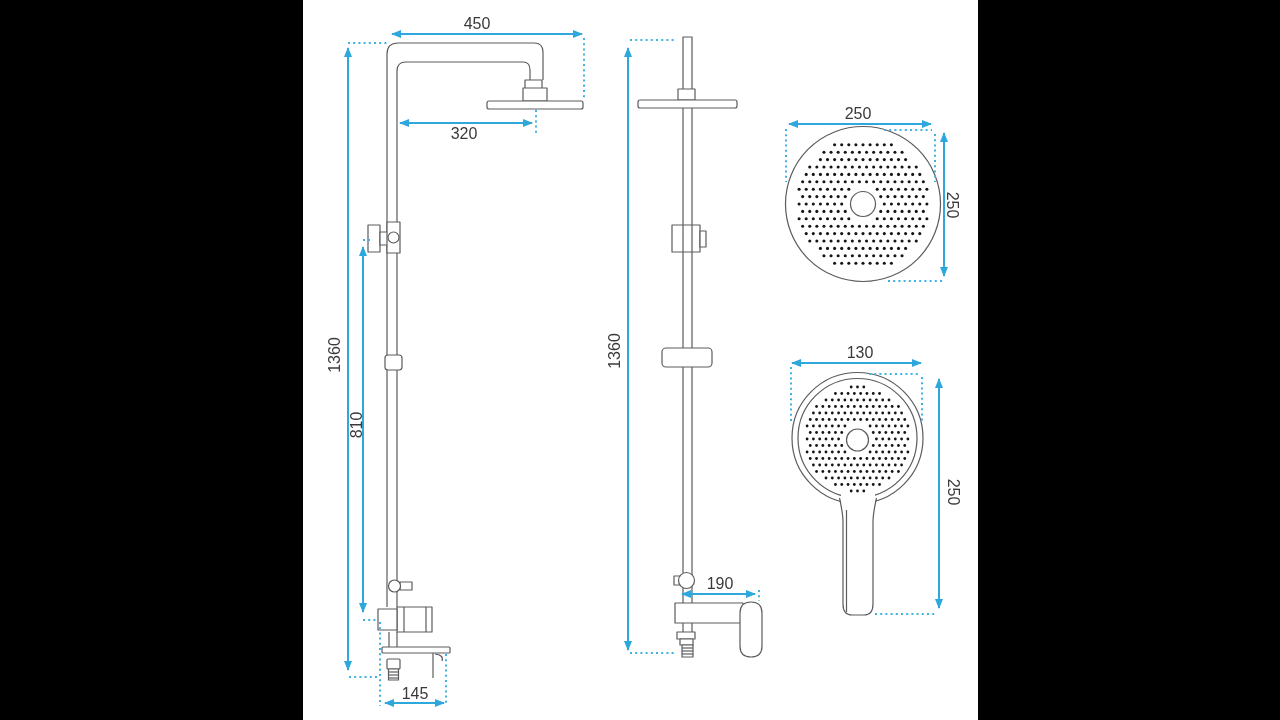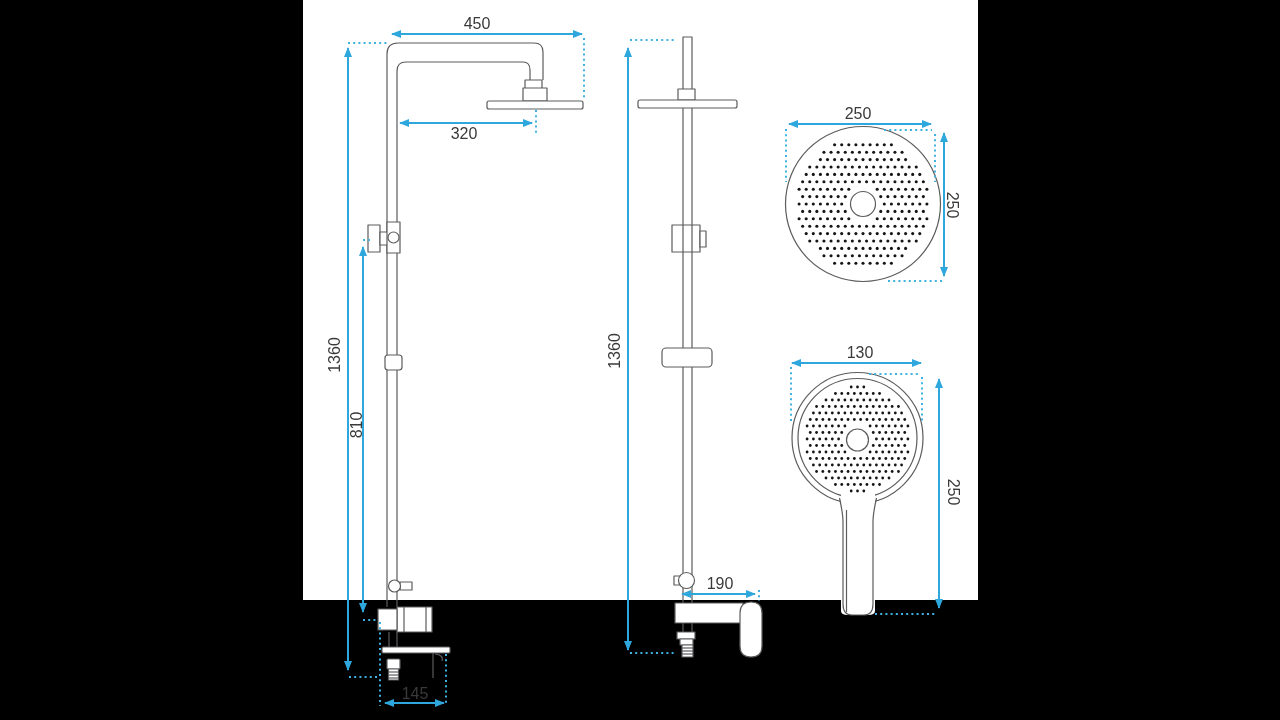--- a/index.html
+++ b/index.html
@@ -1,17 +1,17 @@
 <!DOCTYPE html>
 <html><head>
 <meta charset="utf-8">
 <style>
   html,body{margin:0;padding:0;background:#000;width:1280px;height:720px;overflow:hidden;}
   #stage{position:relative;width:1280px;height:720px;background:#000;font-family:"Liberation Sans",sans-serif;}
-  #panel{position:absolute;left:303px;top:0;width:675px;height:600px;background:#fff;}
+  #panel{position:absolute;left:303px;top:0;width:675px;height:720px;background:#fff;}
   svg{display:block;}
   .dim-text{font-family:"Liberation Sans",sans-serif;font-size:16px;fill:#3a3a3c;}
   .dim-line{stroke:#2ea7dc;stroke-width:2;fill:none;}
   .dim-dot{stroke:#3fb2e2;stroke-width:2;fill:none;stroke-dasharray:2 3.2;stroke-linecap:butt;}
   .art{stroke:#5b5c5e;stroke-width:1.2;fill:none;stroke-linejoin:round;}
   .artw{stroke:#5b5c5e;stroke-width:1.2;fill:#fff;stroke-linejoin:round;}
 </style>
 </head>
 <body>
 

